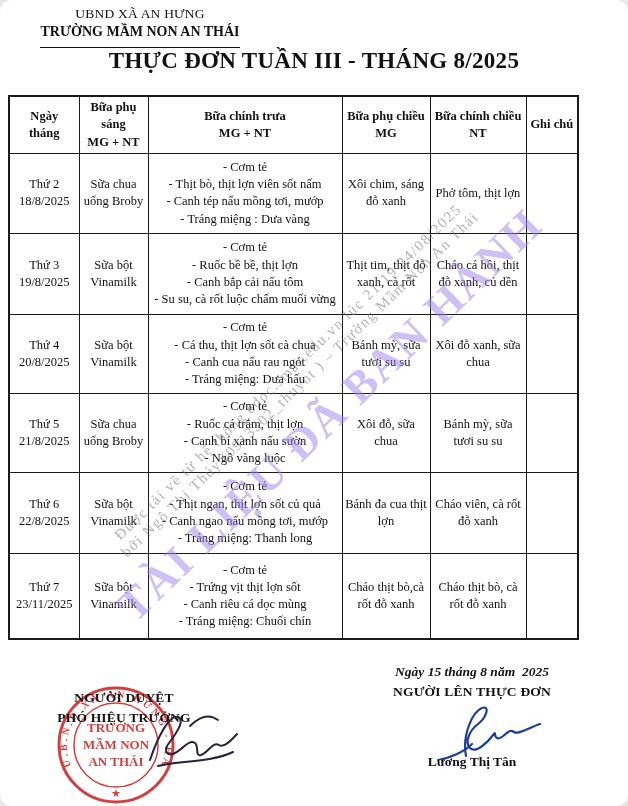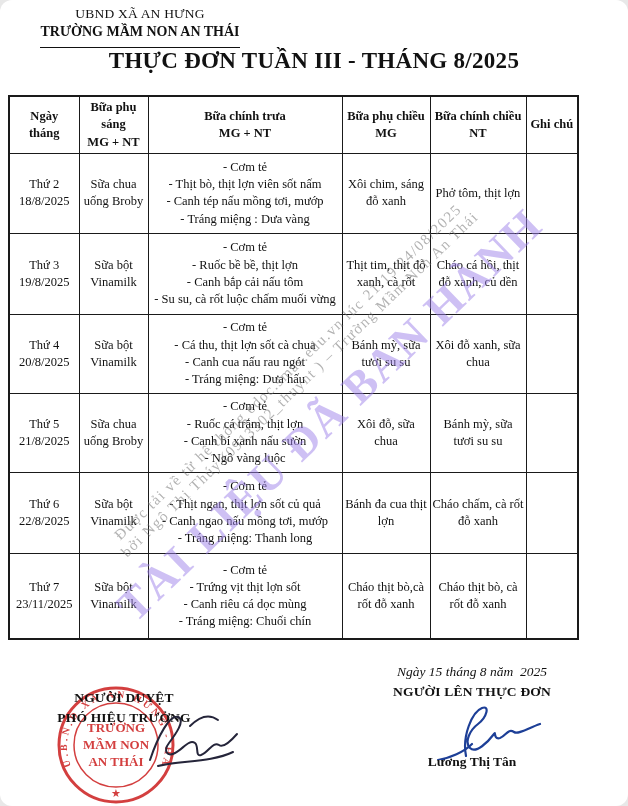--- a/index.html
+++ b/index.html
@@ -41,21 +41,21 @@
     transform:rotate(-44deg); pointer-events:none; z-index:5; text-align:center;
   }
   .wm-gray{font-size:15px; letter-spacing:1.5px; color:rgba(115,115,115,.55); white-space:nowrap;}
   .wm-purple{
     font-size:45px; font-weight:bold; letter-spacing:2px; margin-top:8px;
     color:rgba(158,130,233,.5); white-space:nowrap;
   }
   
   .sign-right{position:absolute; left:342px; top:664px; width:260px; text-align:center; z-index:3;}
   .sign-left {position:absolute; left:14px;  top:686px; width:220px; text-align:center; z-index:4;}
-  .date-line{font-size:13.5px; font-weight:normal; font-style:italic; white-space:pre;}
+  .date-line{font-size:13.5px; font-weight:bold; font-style:italic; white-space:pre;}
   .role-line{font-size:13.5px; font-weight:bold; margin-top:4px; letter-spacing:.2px;}
   .name-line{font-size:13.5px; font-weight:bold;}
   .sig-right-name{margin-top:-2px;}
   .stamp-svg{position:absolute; left:46px; top:681px; z-index:2; opacity:.9;}
   .sig-left-svg{position:absolute; left:138px; top:706px; z-index:5;}
   .sig-right-svg{position:absolute; left:432px; top:700px; z-index:3;}
   .sign-left .name-line{margin-top:86px;}
   .sign-right .name-line{margin-top:54px;}
 </style>
 </head>
@@ -146,21 +146,21 @@
       </tr>
       <tr class="r5">
         <td class="c-day">Thứ 6
 22/8/2025</td>
         <td class="c-bf">Sữa bột Vinamilk</td>
         <td class="c-lunch">- Cơm tẻ
 - Thịt ngan, thịt lợn sốt củ quả
 - Canh ngao nấu mồng tơi, mướp
 - Tráng miệng: Thanh long</td>
         <td class="c-mg">Bánh đa cua thịt lợn</td>
-        <td class="c-nt">Cháo chấm, cà rốt đỗ xanh</td>
+        <td class="c-nt">Cháo viên, cà rốt đỗ xanh</td>
         <td class="c-note"></td>
       </tr>
       <tr class="r6">
         <td class="c-day">Thứ 7
 23/11/2025</td>
         <td class="c-bf">Sữa bột Vinamilk</td>
         <td class="c-lunch">- Cơm tẻ
 - Trứng vịt thịt lợn sốt
 - Canh riêu cá dọc mùng
 - Tráng miệng: Chuối chín</td>

